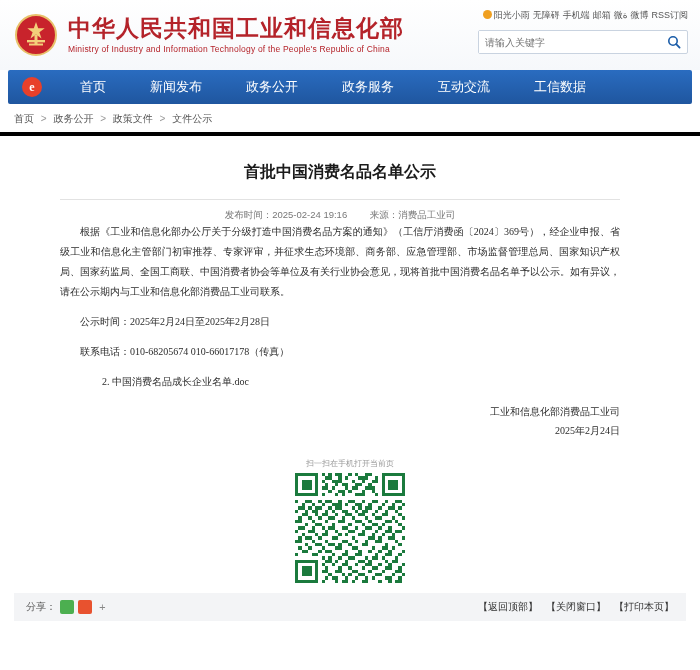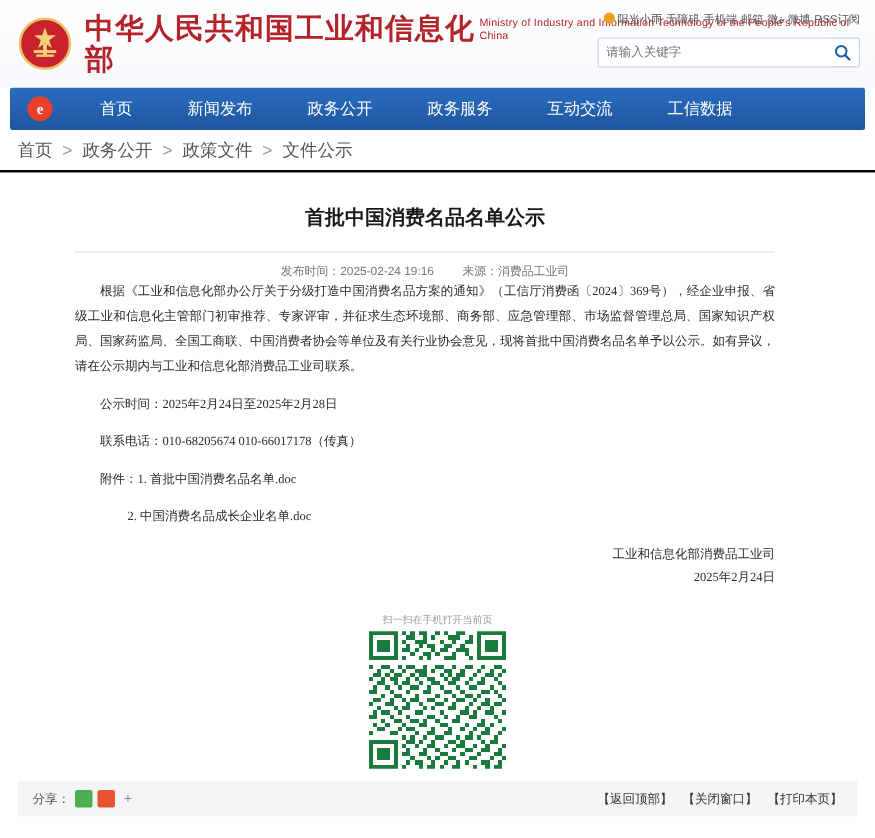--- a/index.html
+++ b/index.html
@@ -22,21 +22,21 @@
     padding: 0 14px;
     position: relative;
   }
   .emblem {
     width: 44px; height: 44px;
     margin-right: 10px;
     flex: none;
     position: relative;
   }
   .emblem svg { display: block; }
-  .titles { display: flex; flex-direction: row; justify-content: center; }
+  .titles { display: flex; flex-direction: column; justify-content: center; }
   .title-cn {
     font-size: 23px;
     font-weight: bold;
     color: #b4232a;
     letter-spacing: 1px;
     line-height: 1.1;
     font-family: "Liberation Serif", serif;
   }
   .title-en {
     font-size: 8.5px;
@@ -117,24 +117,24 @@
     color: #fff;
     font-size: 13px;
     padding: 0 22px;
     line-height: 34px;
     cursor: pointer;
     white-space: nowrap;
   }
 
   
   .crumbs {
-    font-size: 14px;
+    font-size: 10px;
     color: #555;
     padding: 8px 14px 6px 14px;
-    border-bottom: 2px solid #000000;
+    border-bottom: 4px solid #000000;
   }
   .crumbs a { color: #555; text-decoration: none; cursor: pointer; }
   .crumbs .sep { margin: 0 4px; color: #999; }
 
   
   .article {
     padding: 18px 80px 0 60px;
   }
   .art-title {
     text-align: center;
@@ -264,23 +264,20 @@
   <div class="article">
     <div class="art-title">首批中国消费名品名单公示</div>
     <div class="art-meta">
       <span>发布时间：2025-02-24 19:16</span>
       <span>来源：消费品工业司</span>
     </div>
     <div class="art-body">
       <p class="indent">根据《工业和信息化部办公厅关于分级打造中国消费名品方案的通知》（工信厅消费函〔2024〕369号），经企业申报、省级工业和信息化主管部门初审推荐、专家评审，并征求生态环境部、商务部、应急管理部、市场监督管理总局、国家知识产权局、国家药监局、全国工商联、中国消费者协会等单位及有关行业协会意见，现将首批中国消费名品名单予以公示。如有异议，请在公示期内与工业和信息化部消费品工业司联系。</p>
       <p class="indent">公示时间：2025年2月24日至2025年2月28日</p>
       <p class="indent">联系电话：010-68205674  010-66017178（传真）</p>
-      <p class="att-line">
-        <span>附件：</span><span>1. 首批中国消费名品名单.doc</span>
-      </p>
       <p class="att-sub">2. 中国消费名品成长企业名单.doc</p>
       <div class="sign">
         <div>工业和信息化部消费品工业司</div>
         <div>2025年2月24日</div>
       </div>
     </div>
   </div>
 
   <div class="qr-wrap">
     <div class="qr-cap">扫一扫在手机打开当前页</div>

